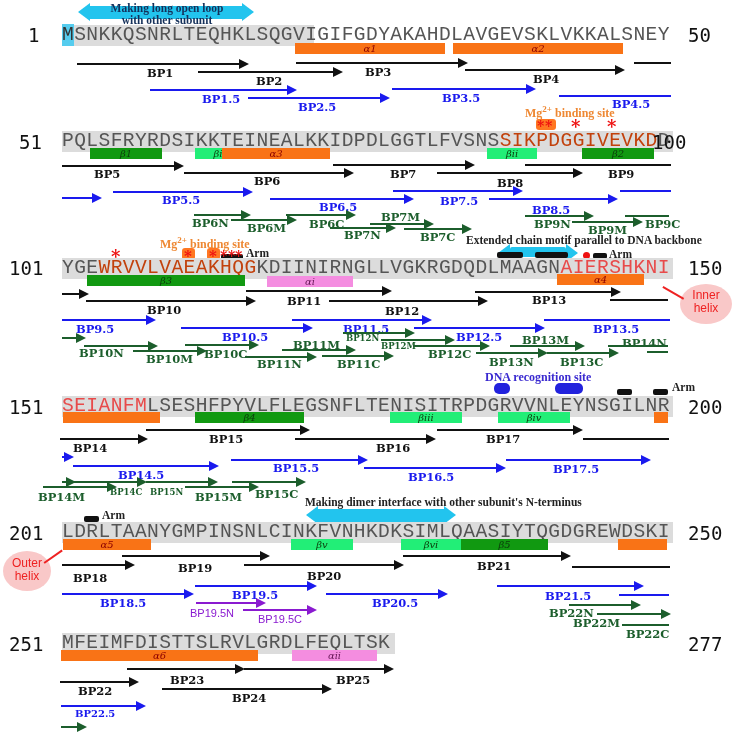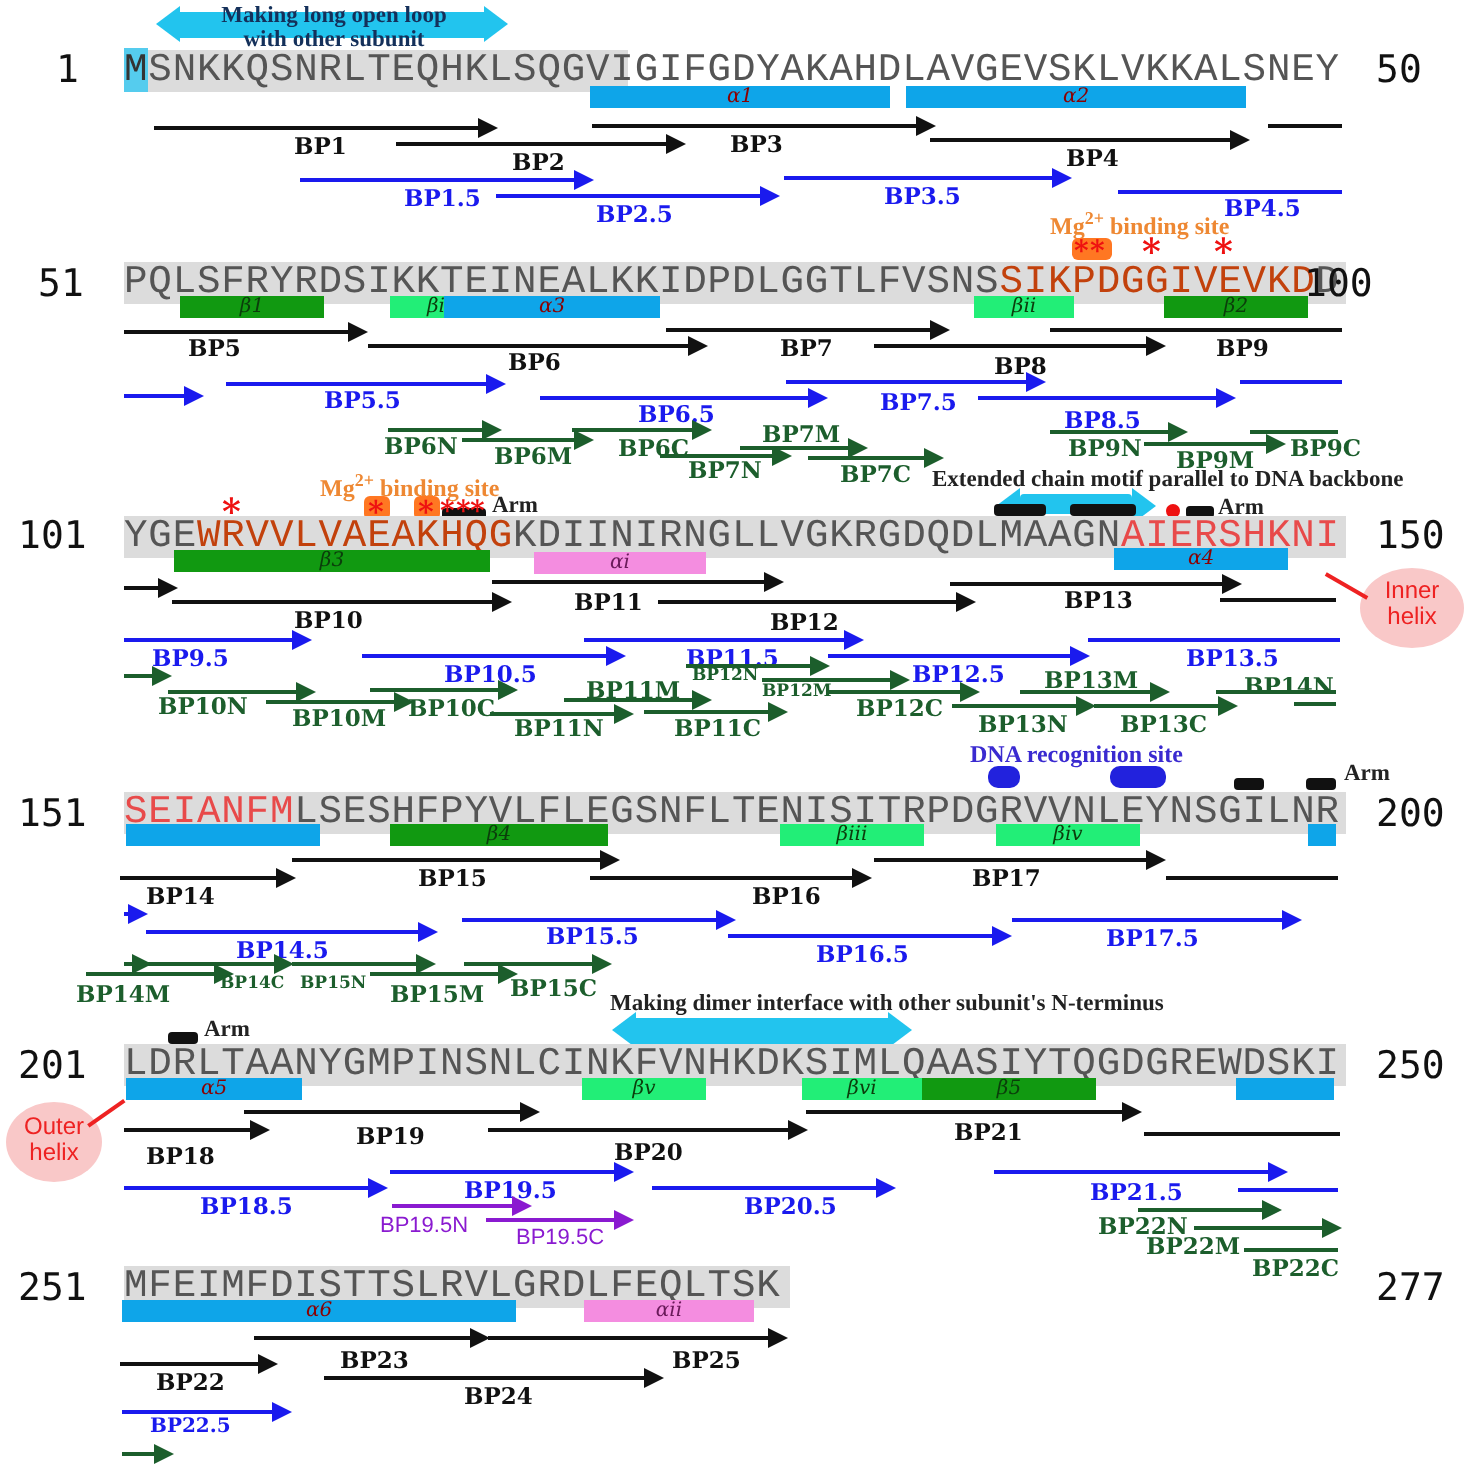--- a/index.html
+++ b/index.html
@@ -5,21 +5,21 @@
   html, body { margin:0; padding:0; background:#ffffff; }
   body { width:733px; height:734px; position:relative; overflow:hidden; font-family:"DejaVu Serif", serif; }
   .abs { position:absolute; }
   .resnum { position:absolute; font-family:"DejaVu Sans Mono", monospace; font-size:19px; color:#111; }
   .seqbg { position:absolute; background:#dcdcdc; height:21px; }
   .seq { position:absolute; font-family:"Liberation Mono", monospace; font-size:19.6px; letter-spacing:0.4px; color:#555; white-space:pre; line-height:21px; }
   .seq .pink { color:#c2410c; }
   .seq .red { color:#e84a4a; }
   .seq .cyanM { background:#55ccee; color:#333; }
   .ss { position:absolute; height:11px; font-size:10px; color:#333; text-align:center; line-height:11px; font-style:italic; }
-  .ss-helix { background:#0ea5e9; color:#8b0000; }
+  .ss-helix { background:#f97316; color:#8b0000; }
   .ss-strand { background:#119911; color:#0b3d0b; }
   .ss-strand-light { background:#22ee77; color:#0b3d0b; }
   .ss-pink { background:#f48de0; color:#6a1a5a; }
   .arrow { position:absolute; height:2px; }
   .arrow::after { content:""; position:absolute; right:-2px; top:-4px; border-left:10px solid currentColor; border-top:5px solid transparent; border-bottom:5px solid transparent; }
   .arrow.noh::after { display:none; }
   .a-black { background:#111; color:#111; }
   .a-blue { background:#1a1aee; color:#1a1aee; }
   .a-green { background:#1c5e2c; color:#1c5e2c; }
   .a-purple { background:#8a1ad0; color:#8a1ad0; }

